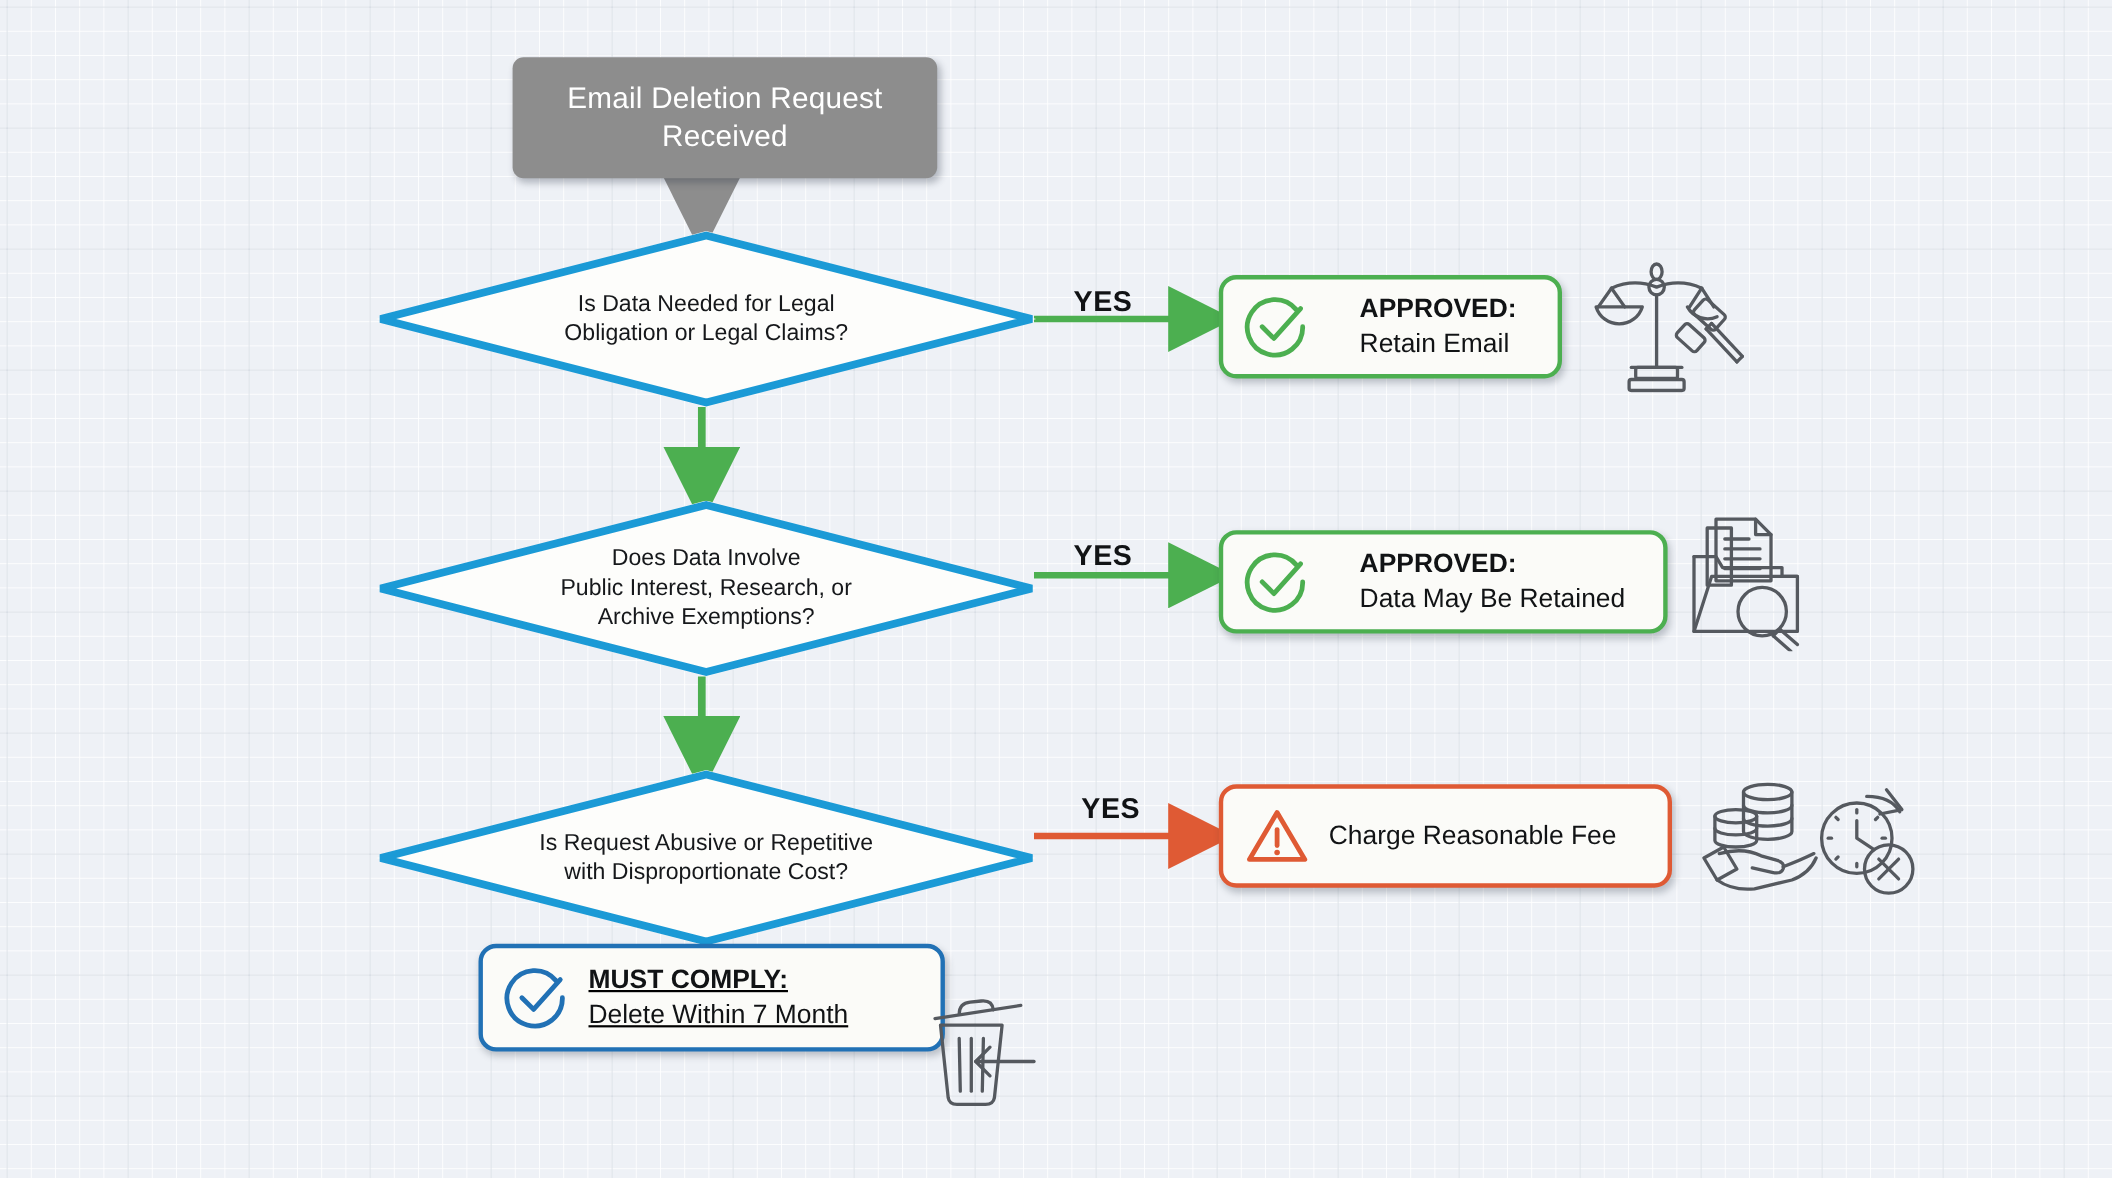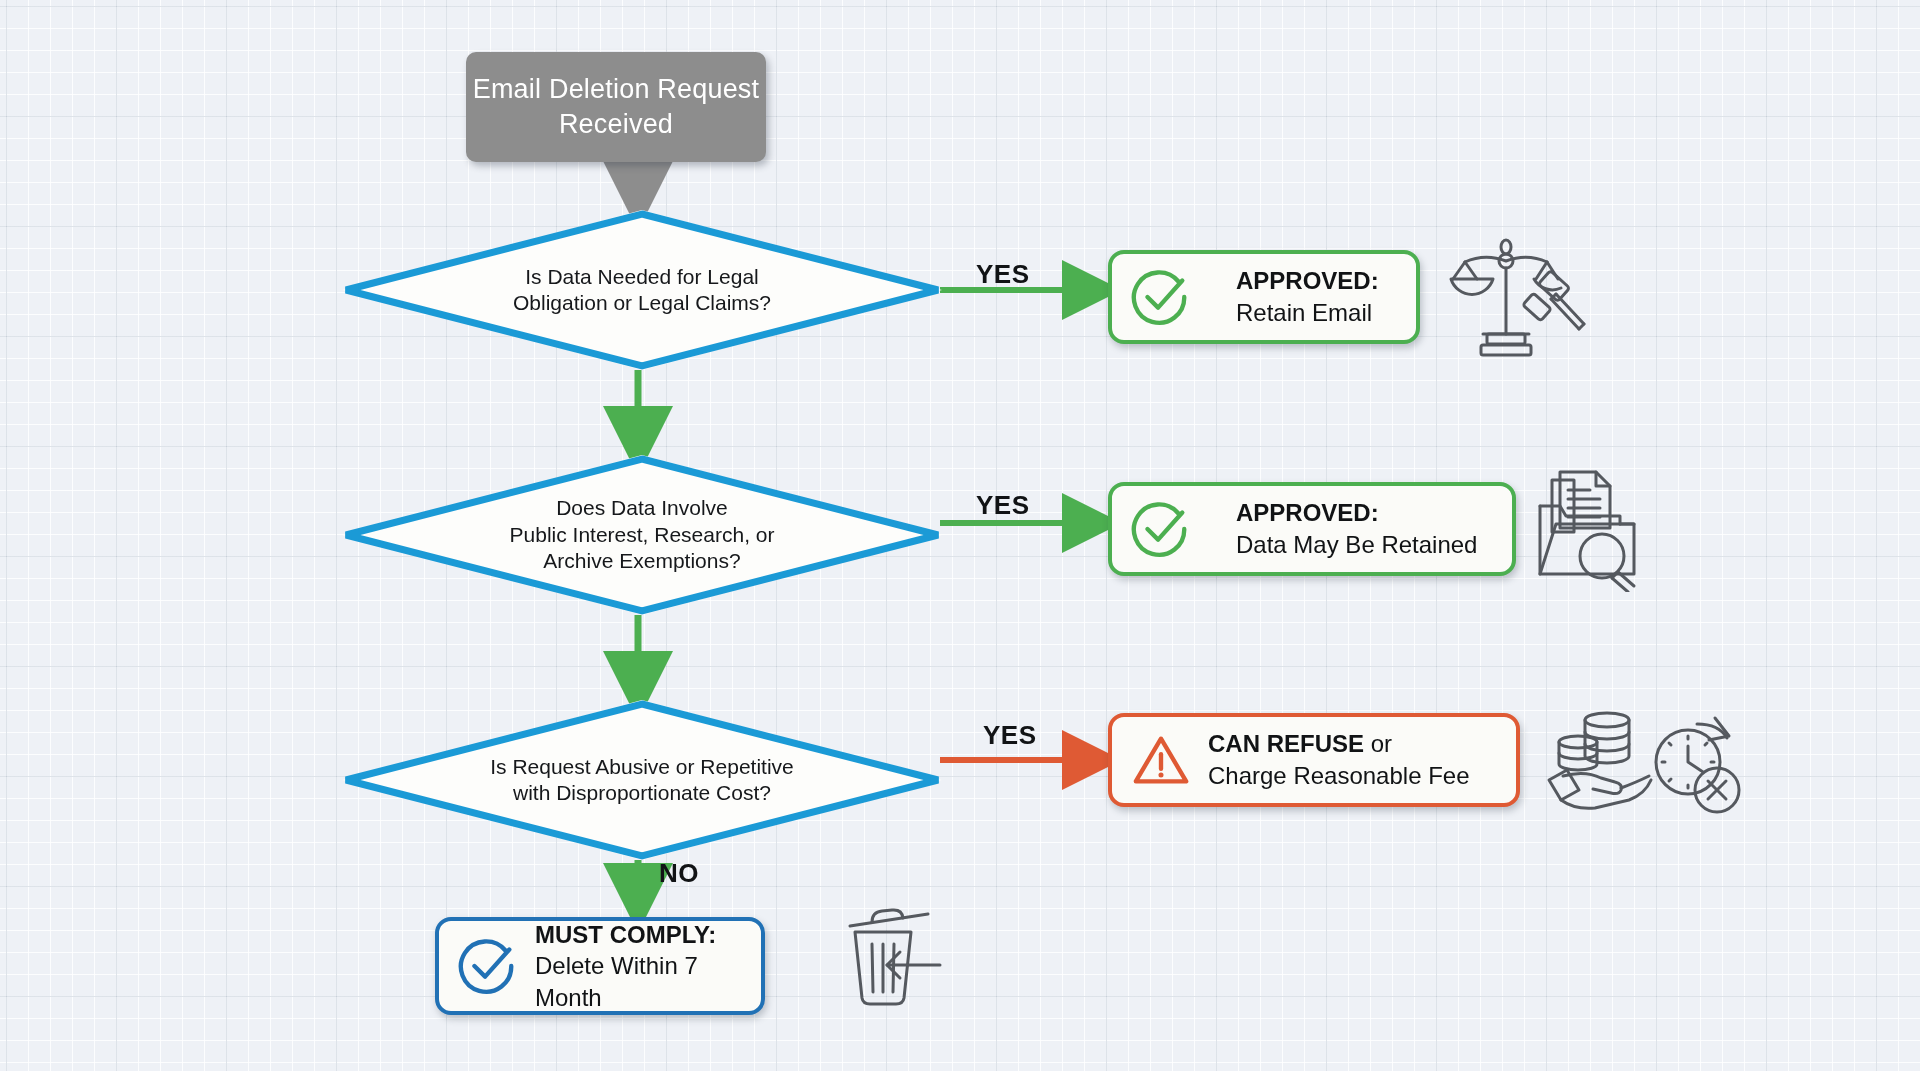--- a/index.html
+++ b/index.html
@@ -41,21 +41,21 @@
 
   .node {
     position: absolute;
     box-sizing: border-box;
   }
 
   
   .start-node {
     left: 466px;
     top: 52px;
-    width: 300px;
+    width: 386px;
     height: 110px;
     background: #8d8d8d;
     border-radius: 10px;
     box-shadow: 3px 4px 7px rgba(40,50,65,0.30);
     display: flex;
     align-items: center;
     justify-content: center;
     text-align: center;
     color: #ffffff;
     font-size: 27px;
@@ -122,21 +122,21 @@
   }
   .result-text .strong { font-weight: bold; }
 
   .box-green { border: 4px solid #4caf50; gap: 28px; }
   .box-orange { border: 4px solid #df5a34; }
   .box-blue { border: 4px solid #2171b5; }
 
   #r1 { left: 1108px; top: 250px; width: 312px; height: 94px; }
   #r2 { left: 1108px; top: 482px; width: 408px; height: 94px; }
   #r3 { left: 1108px; top: 713px; width: 412px; height: 94px; }
-  #r4 { left: 435px; top: 917px; width: 330px; height: 98px; }
+  #r4 { left: 435px; top: 858px; width: 424px; height: 98px; text-decoration: underline; }
 
   
   .branch-label {
     position: absolute;
     font-size: 26px;
     font-weight: bold;
     color: #111315;
     letter-spacing: .5px;
   }
   #yes1 { left: 976px; top: 259px; }
@@ -247,23 +247,20 @@
     </div>
   </div>
 
   <div class="result-box box-orange" id="r3">
     <svg class="result-icon" viewBox="0 0 64 64">
       <path d="M32 10 L58 54 L6 54 Z" fill="none" stroke="#df5a34" stroke-width="4.5" stroke-linejoin="round"></path>
       <line x1="32" y1="26" x2="32" y2="41" stroke="#df5a34" stroke-width="4.5" stroke-linecap="round"></line>
       <circle cx="32" cy="47.5" r="2.6" fill="#df5a34"></circle>
     </svg>
     <div class="result-text">
-      <div>
-        <span class="strong">CAN REFUSE</span><span> or</span>
-      </div>
       <div>Charge Reasonable Fee</div>
     </div>
   </div>
 
   <div class="result-box box-blue" id="r4">
     <svg class="result-icon" viewBox="0 0 64 64">
       <path d="M50 16 A26 26 0 1 0 56 32" fill="none" stroke="#2171b5" stroke-width="4.5" stroke-linecap="round"></path>
       <path d="M18 32 L29 43 L54 15" fill="none" stroke="#2171b5" stroke-width="4.5" stroke-linecap="round" stroke-linejoin="round"></path>
     </svg>
     <div class="result-text">

